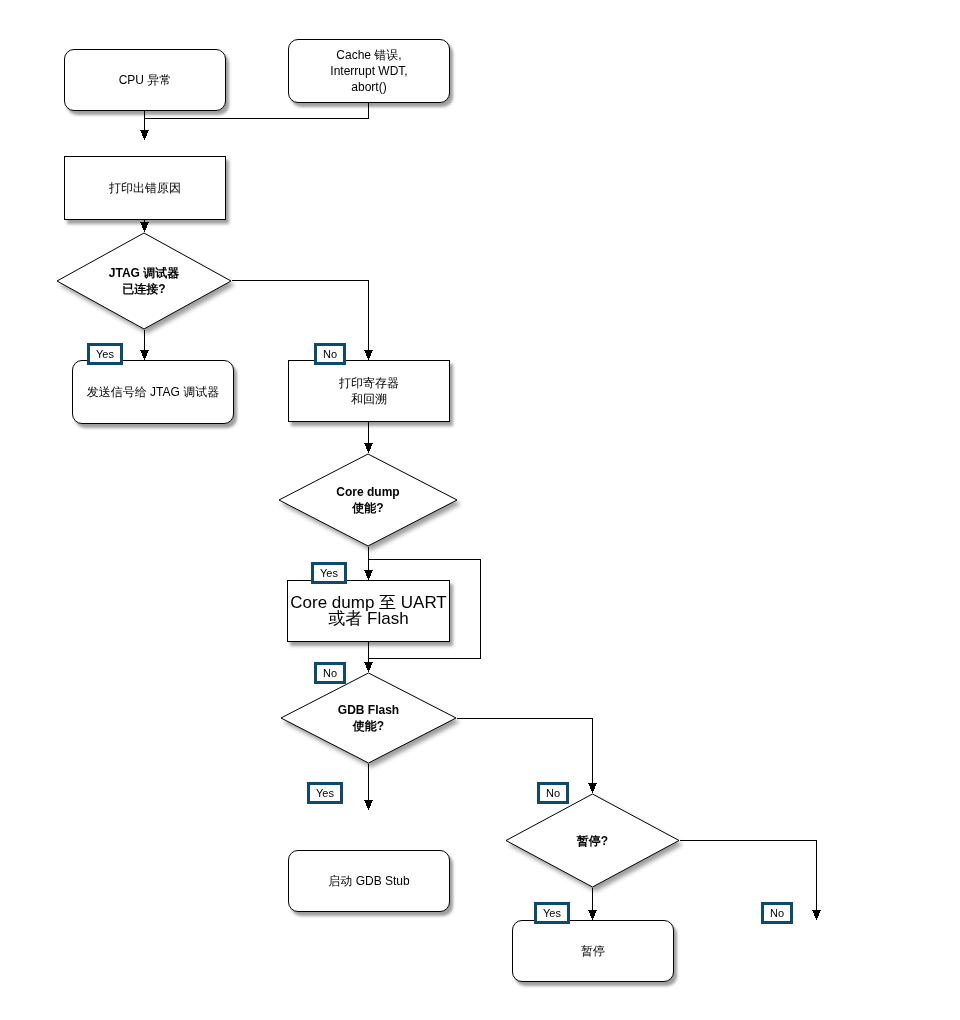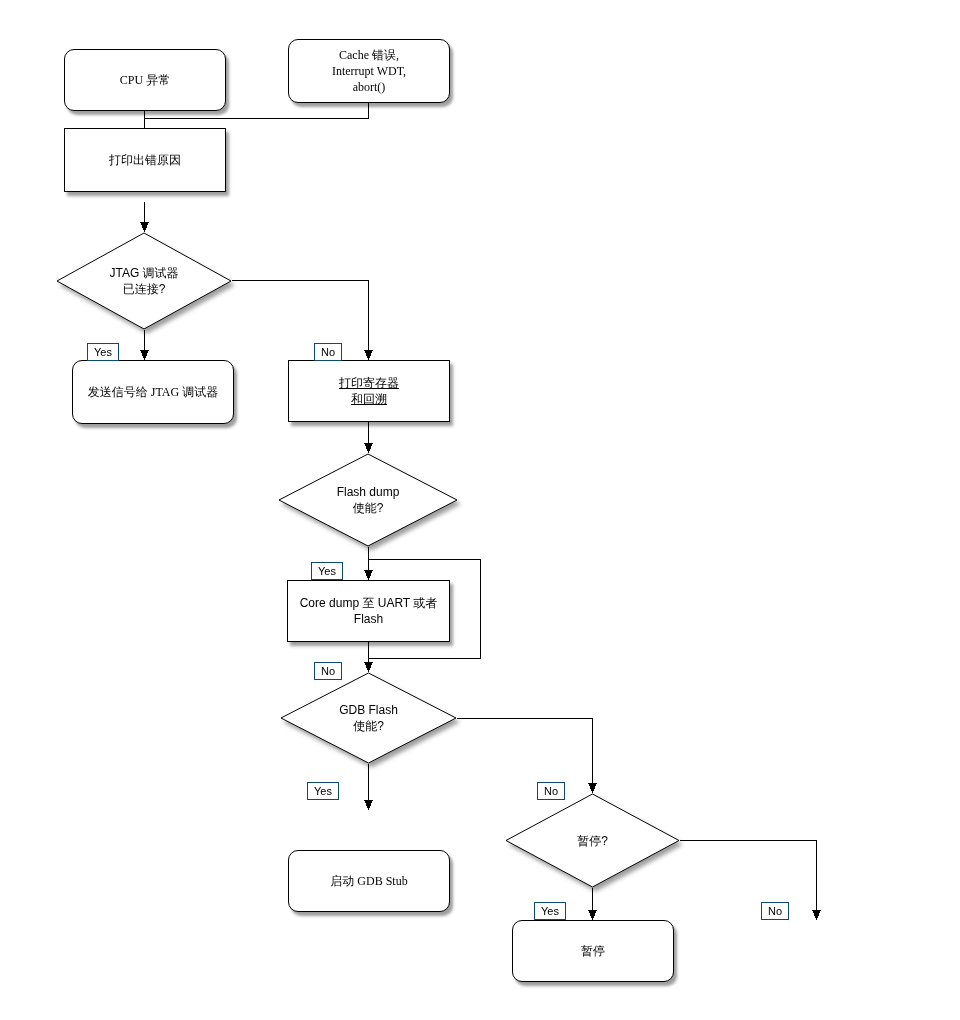--- a/index.html
+++ b/index.html
@@ -13,43 +13,43 @@
 
   .node{position:absolute;display:flex;align-items:center;justify-content:center;}
   .ntext{
     position:relative;z-index:2;white-space:pre-line;text-align:center;
     font-size:12px;line-height:16px;
   }
   .box{
     background:#fff;border:1px solid #000;
     box-shadow:3px 4px 3px rgba(0,0,0,0.38);
   }
-  .rounded{border-radius:10px;font-family:Liberation Serif, serif;}
-  .dia{background:transparent;}
+  .rounded{border-radius:10px;}
+  .dia{background:transparent;font-weight:bold;}
   .diashape{
     position:absolute;left:0;top:0;width:100%;height:100%;z-index:1;
     filter:drop-shadow(3px 4px 2px rgba(0,0,0,0.38));
   }
   .diashape polygon{fill:#fff;stroke:#000;stroke-width:1;}
 
   .elabel{
-    position:absolute;z-index:3;background:#fff;border:1px solid #0c4a6e;
+    position:absolute;z-index:3;background:#fff;border:3px solid #0c4a6e;
     font-size:11px;line-height:16px;height:16px;padding:0 6px;text-align:center;
   }
 
   
   .n-cpu          {left:64px;  top:40px;  width:160px; height:60px;margin-top:9px;}
   .n-cache        {left:288px; top:39px;  width:160px; height:62px;}
-  .n-print-cause  {left:64px;  top:128px; width:160px; height:62px;justify-content:center;}
+  .n-print-cause  {left:64px;  top:156px; width:160px; height:62px;justify-content:center;}
   .n-jtag         {left:56px;  top:232px; width:176px; height:98px;}
   .n-send-signal  {left:72px;  top:360px; width:160px; height:62px;}
-  .n-print-regs   {left:288px; top:360px; width:160px; height:60px;text-decoration:underline;}
+  .n-print-regs   {left:288px; top:360px; width:160px; height:60px;}
   .n-coredump-q   {left:278px; top:453px; width:180px; height:94px;}
   .n-coredump-dest{left:287px; top:580px; width:161px; height:60px;}
-  .n-coredump-dest .ntext{font-size:12px;}
+  .n-coredump-dest .ntext{font-size:17px;}
   .n-gdbstub-q    {left:280px; top:672px; width:177px; height:92px;}
   .n-start-gdb    {left:288px; top:810px; width:160px; height:60px;margin-top:40px;}
   .n-halt-q       {left:505px; top:793px; width:175px; height:95px;}
   .n-halt         {left:512px; top:920px; width:160px; height:60px;}
   .n-reboot       {left:736px; top:920px; width:160px; height:60px;}
 
   
   .l-jtag-yes     {left:87px;  top:343px;}
   .l-jtag-no      {left:314px; top:343px;}
   .l-coredump-yes {left:311px; top:562px;}
@@ -131,21 +131,21 @@
 
   <div class="node box n-print-regs">
     <span class="ntext">打印寄存器
 和回溯</span>
   </div>
 
   <div class="node dia n-coredump-q">
     <svg class="diashape" viewBox="0 0 180 94" preserveAspectRatio="none">
         <polygon points="90,1 179,47 90,93 1,47"></polygon>
       </svg>
-    <span class="ntext">Flash dump
+    <span class="ntext">Core dump
 使能?</span>
   </div>
 
   <div class="node box n-coredump-dest">
     <span class="ntext">Core dump 至 UART 或者 Flash</span>
   </div>
 
   <div class="node dia n-gdbstub-q">
     <svg class="diashape" viewBox="0 0 177 92" preserveAspectRatio="none">
         <polygon points="88.5,1 176,46 88.5,91 1,46"></polygon>

